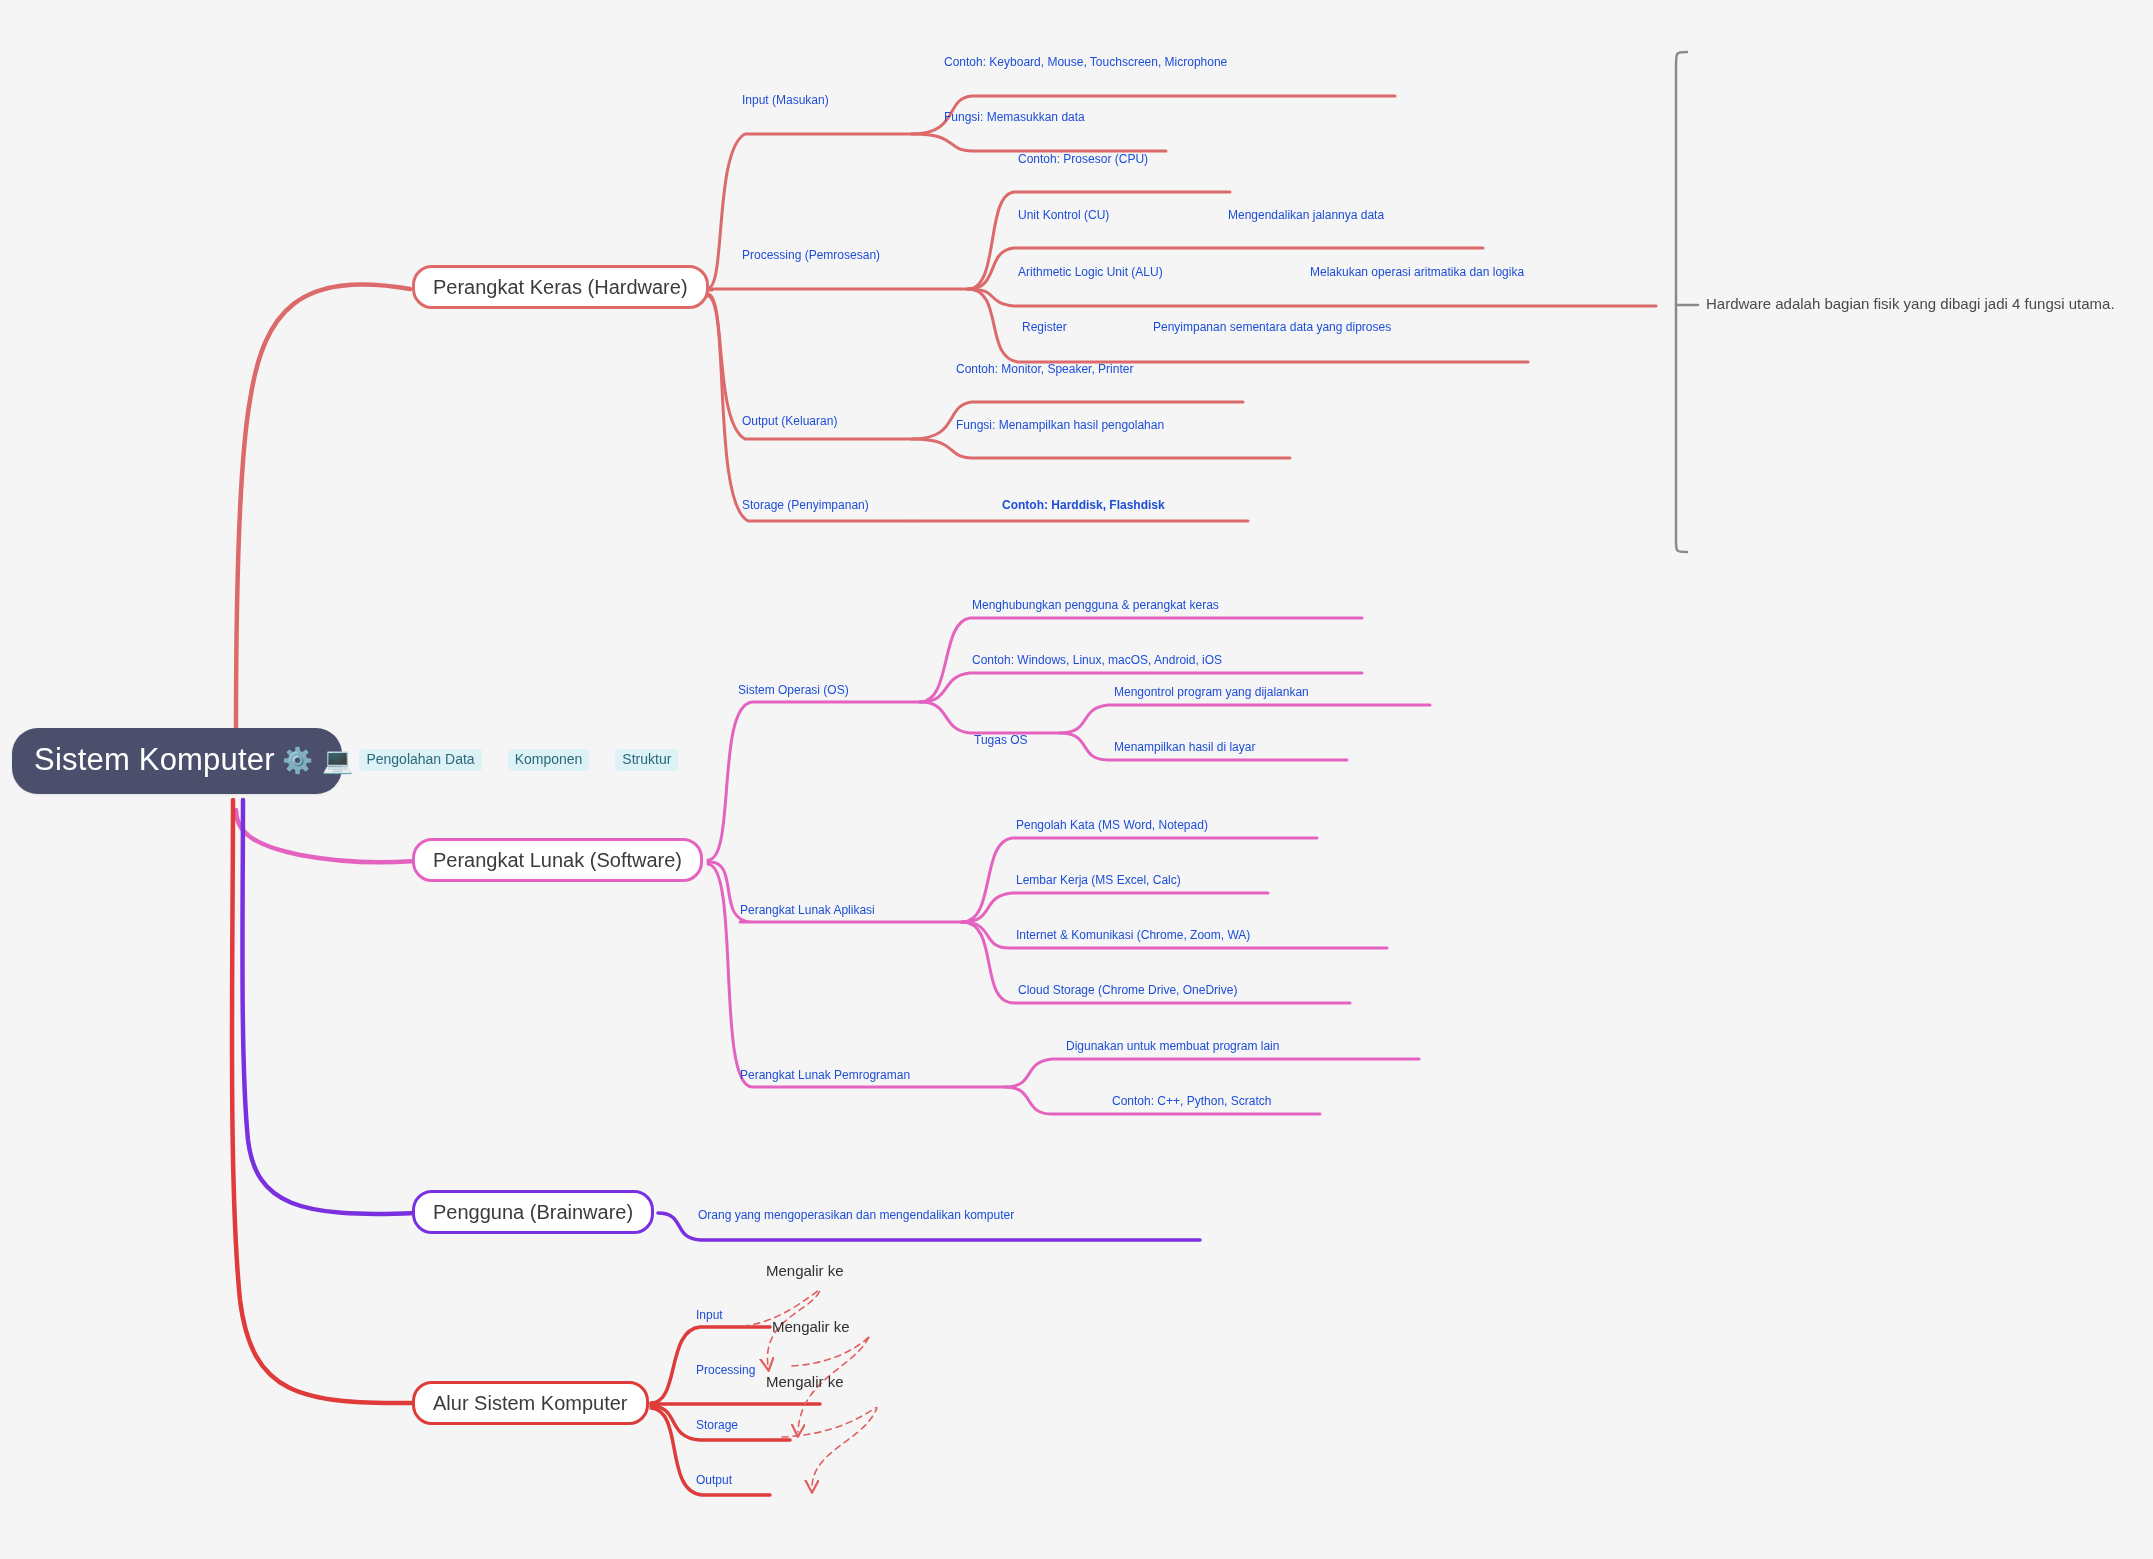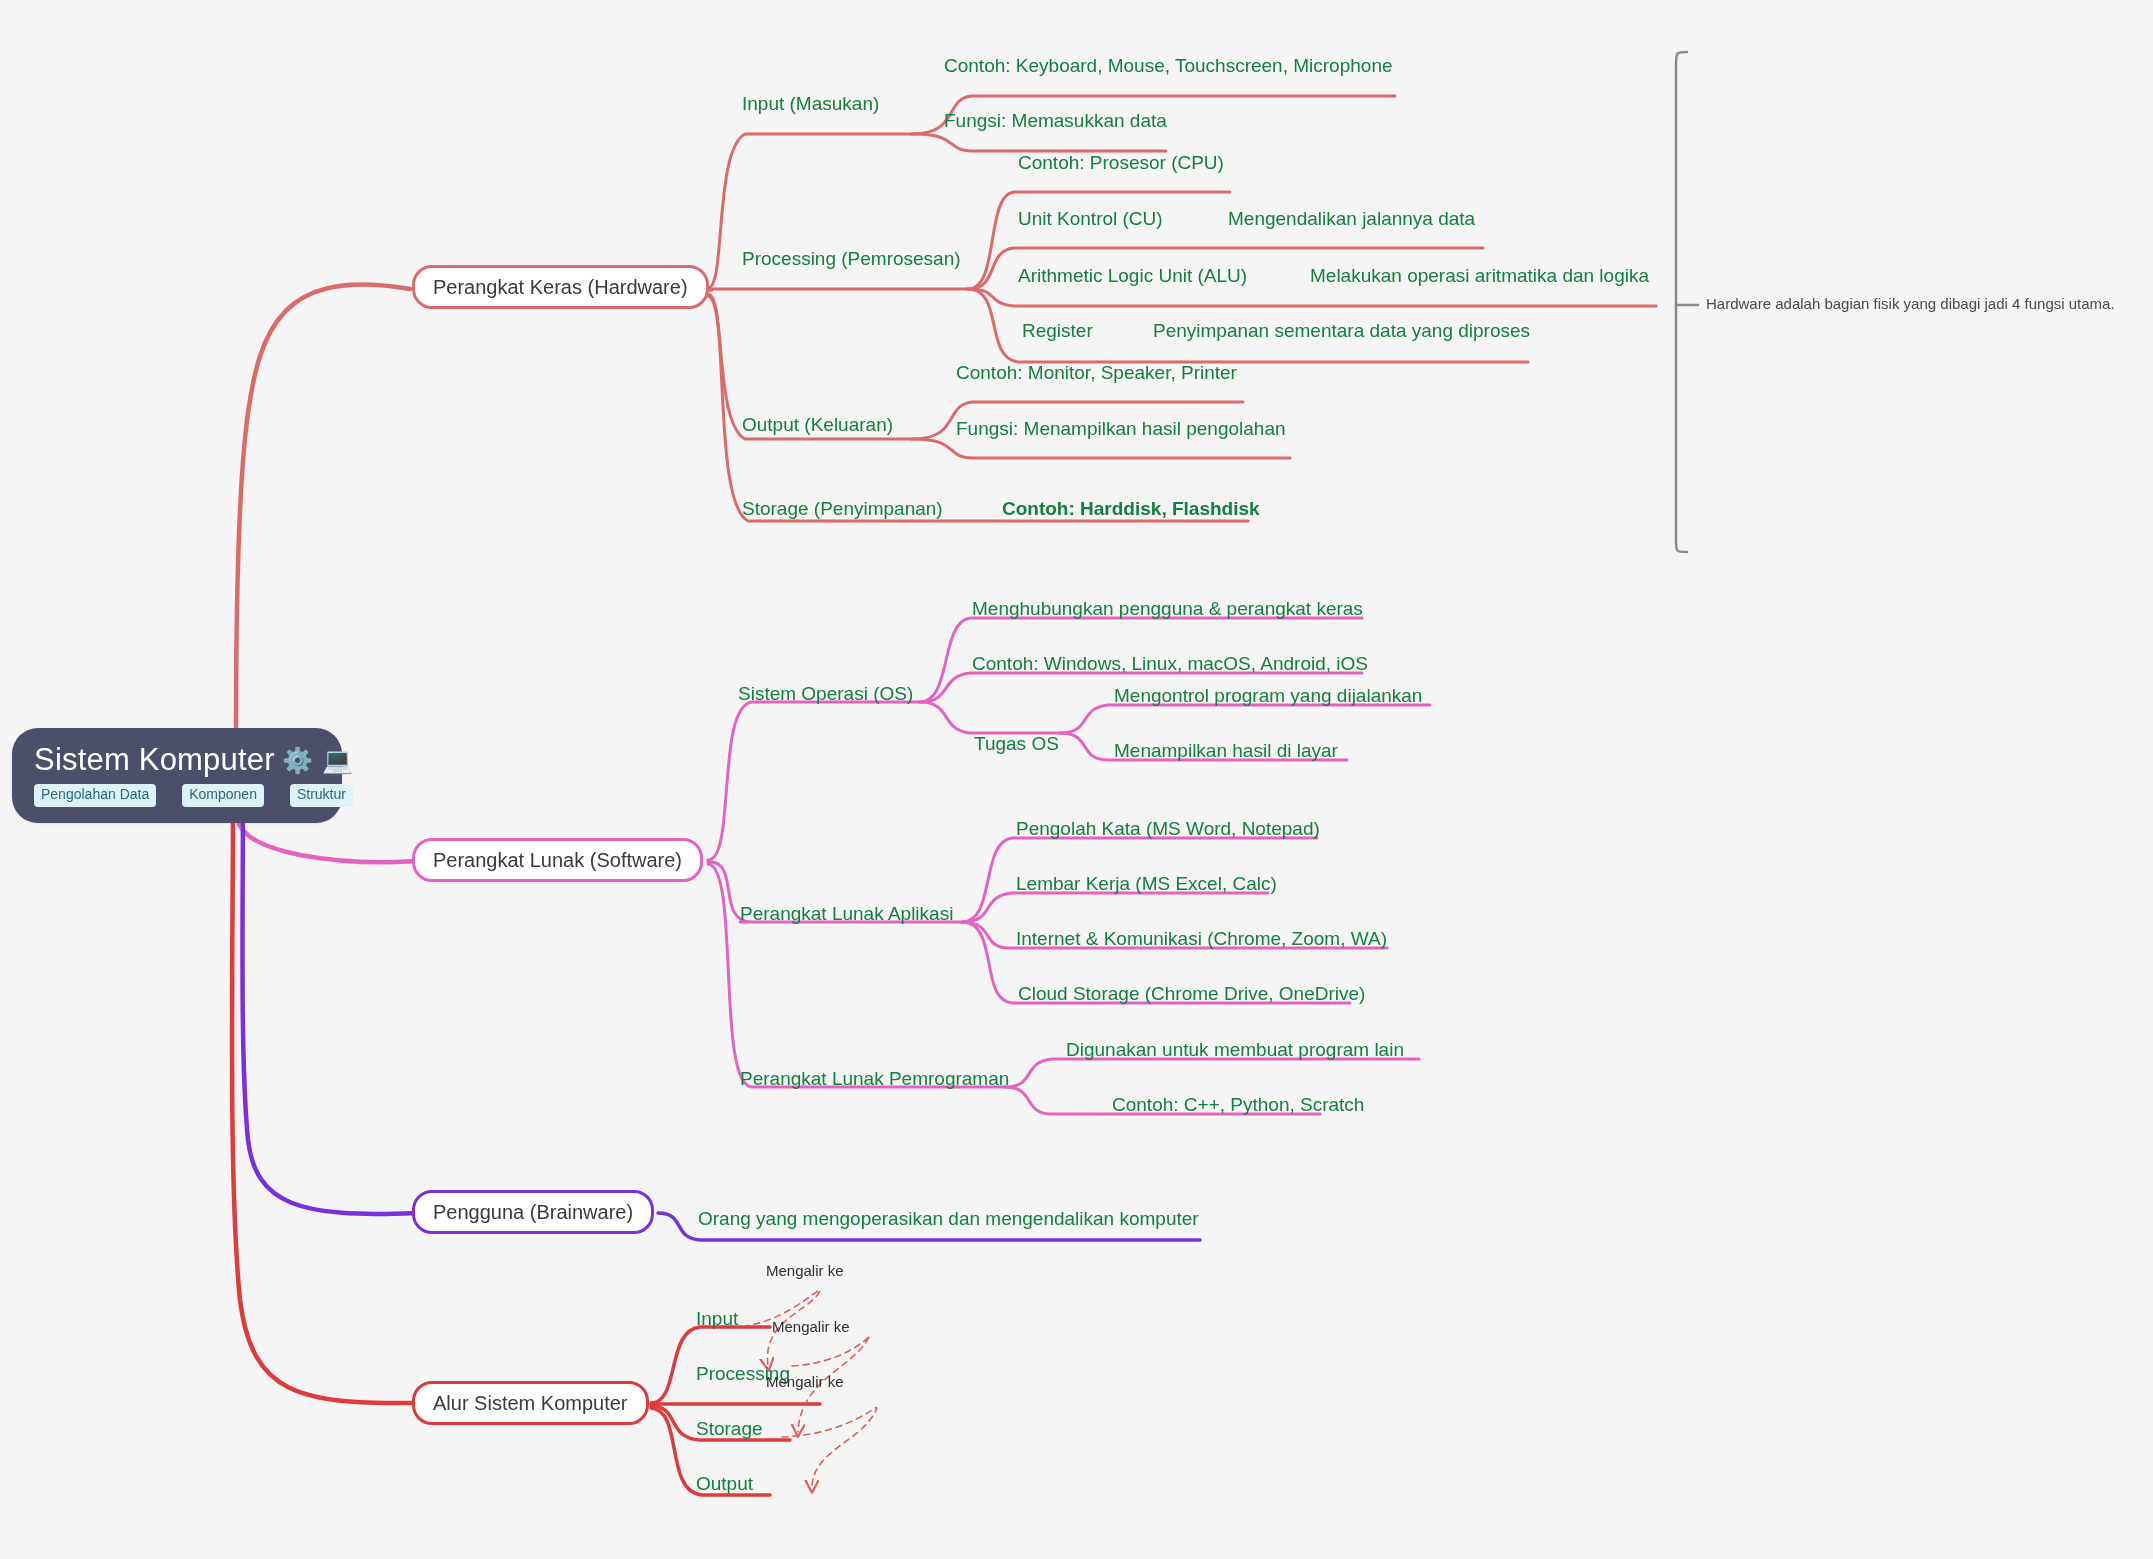--- a/index.html
+++ b/index.html
@@ -14,21 +14,21 @@
   #canvas{position:absolute;inset:0;width:2153px;height:1559px;}
   svg.edges{position:absolute;left:0;top:0;width:2153px;height:1559px;pointer-events:none;}
 
   
   .root-node{
     position:absolute;
     background:#4b4f6b;
     border-radius:26px;
     padding:14px 22px 16px 22px;
     box-sizing:border-box;
-    display:flex;flex-direction:column;gap:6px;
+    display:flex;flex-direction:row;gap:6px;
     box-shadow:0 1px 2px rgba(0,0,0,.08);
   }
   .root-title{
     color:#ffffff;
     font-size:31px;
     letter-spacing:.2px;
     white-space:nowrap;
     display:flex;align-items:center;gap:8px;
   }
   .root-emoji{font-size:25px;line-height:1;}
@@ -57,22 +57,22 @@
     line-height:1.2;
   }
   .pill.hw{border-color:#dd6a6a;}
   .pill.sw{border-color:#e563c0;}
   .pill.bw{border-color:#7b30e0;}
   .pill.alur{border-color:#de3b3b;}
 
   
   .lbl{
     position:absolute;
-    font-size:19px;
-    color:#15803d;
+    font-size:12px;
+    color:#1d4ed8;
     white-space:nowrap;
     line-height:1.2;
     box-sizing:border-box;
   }
 
   
   .note{
     position:absolute;
     font-size:15px;
     color:#4a4a4a;

